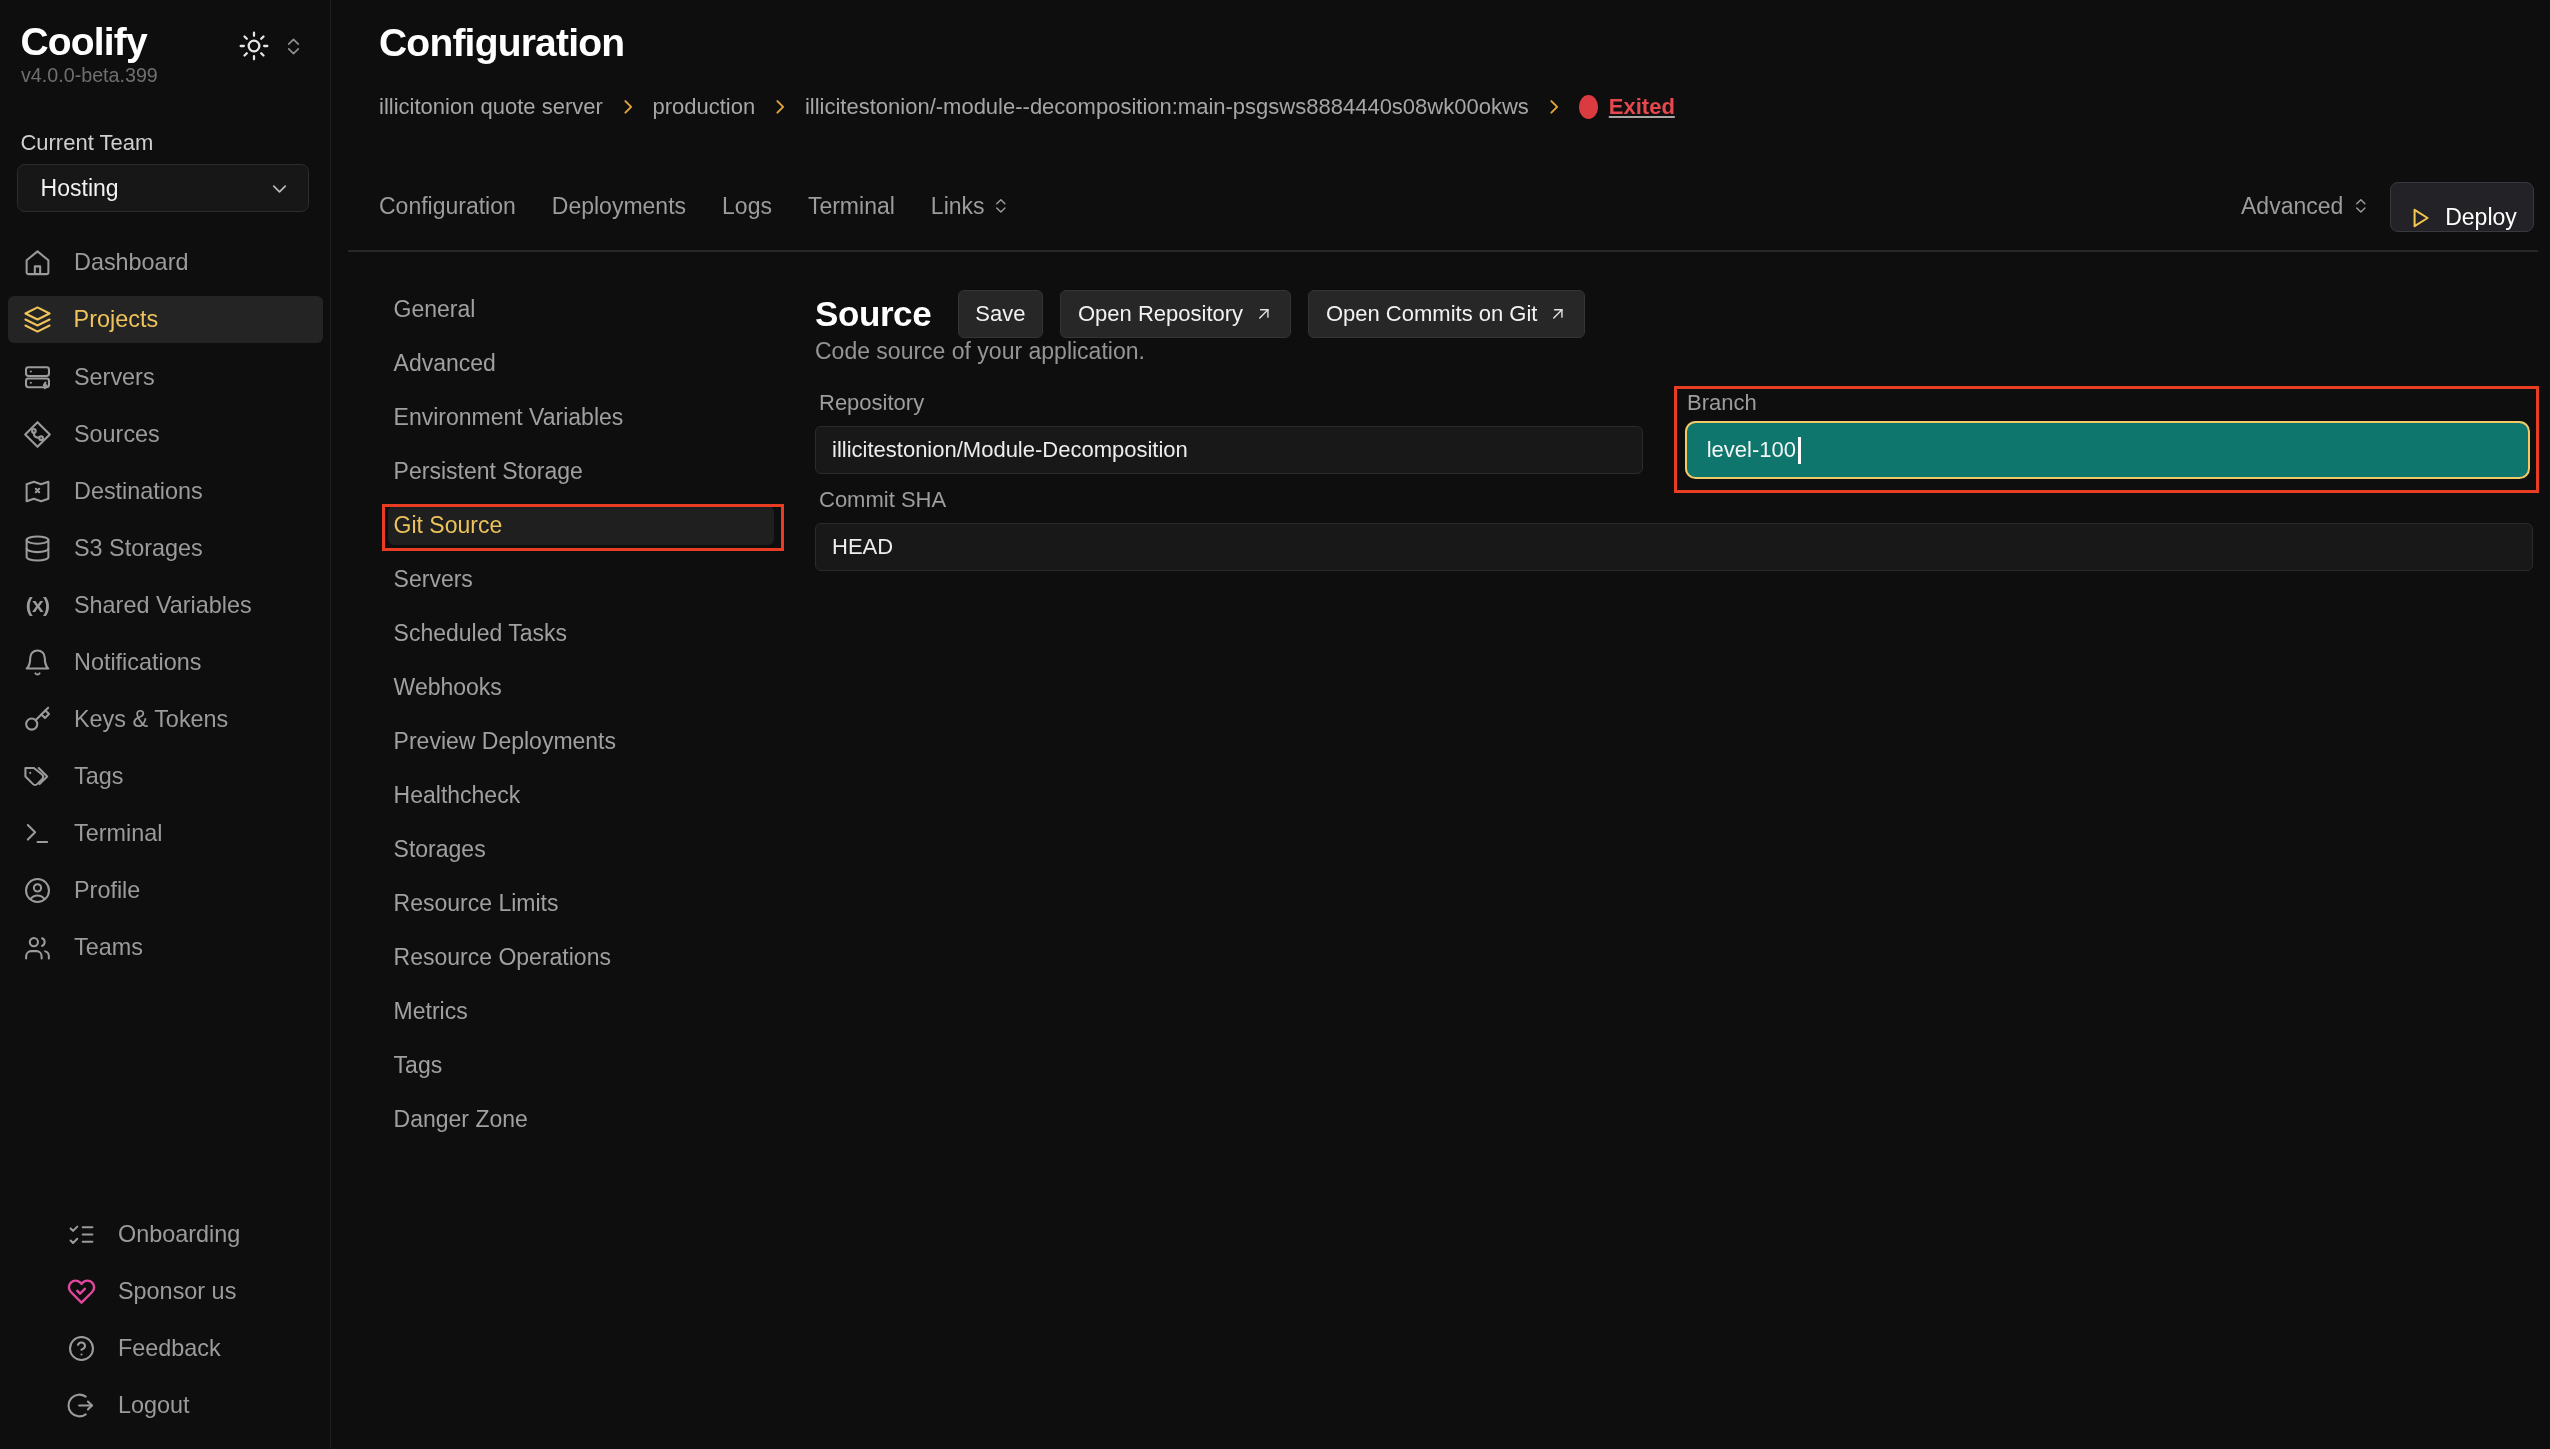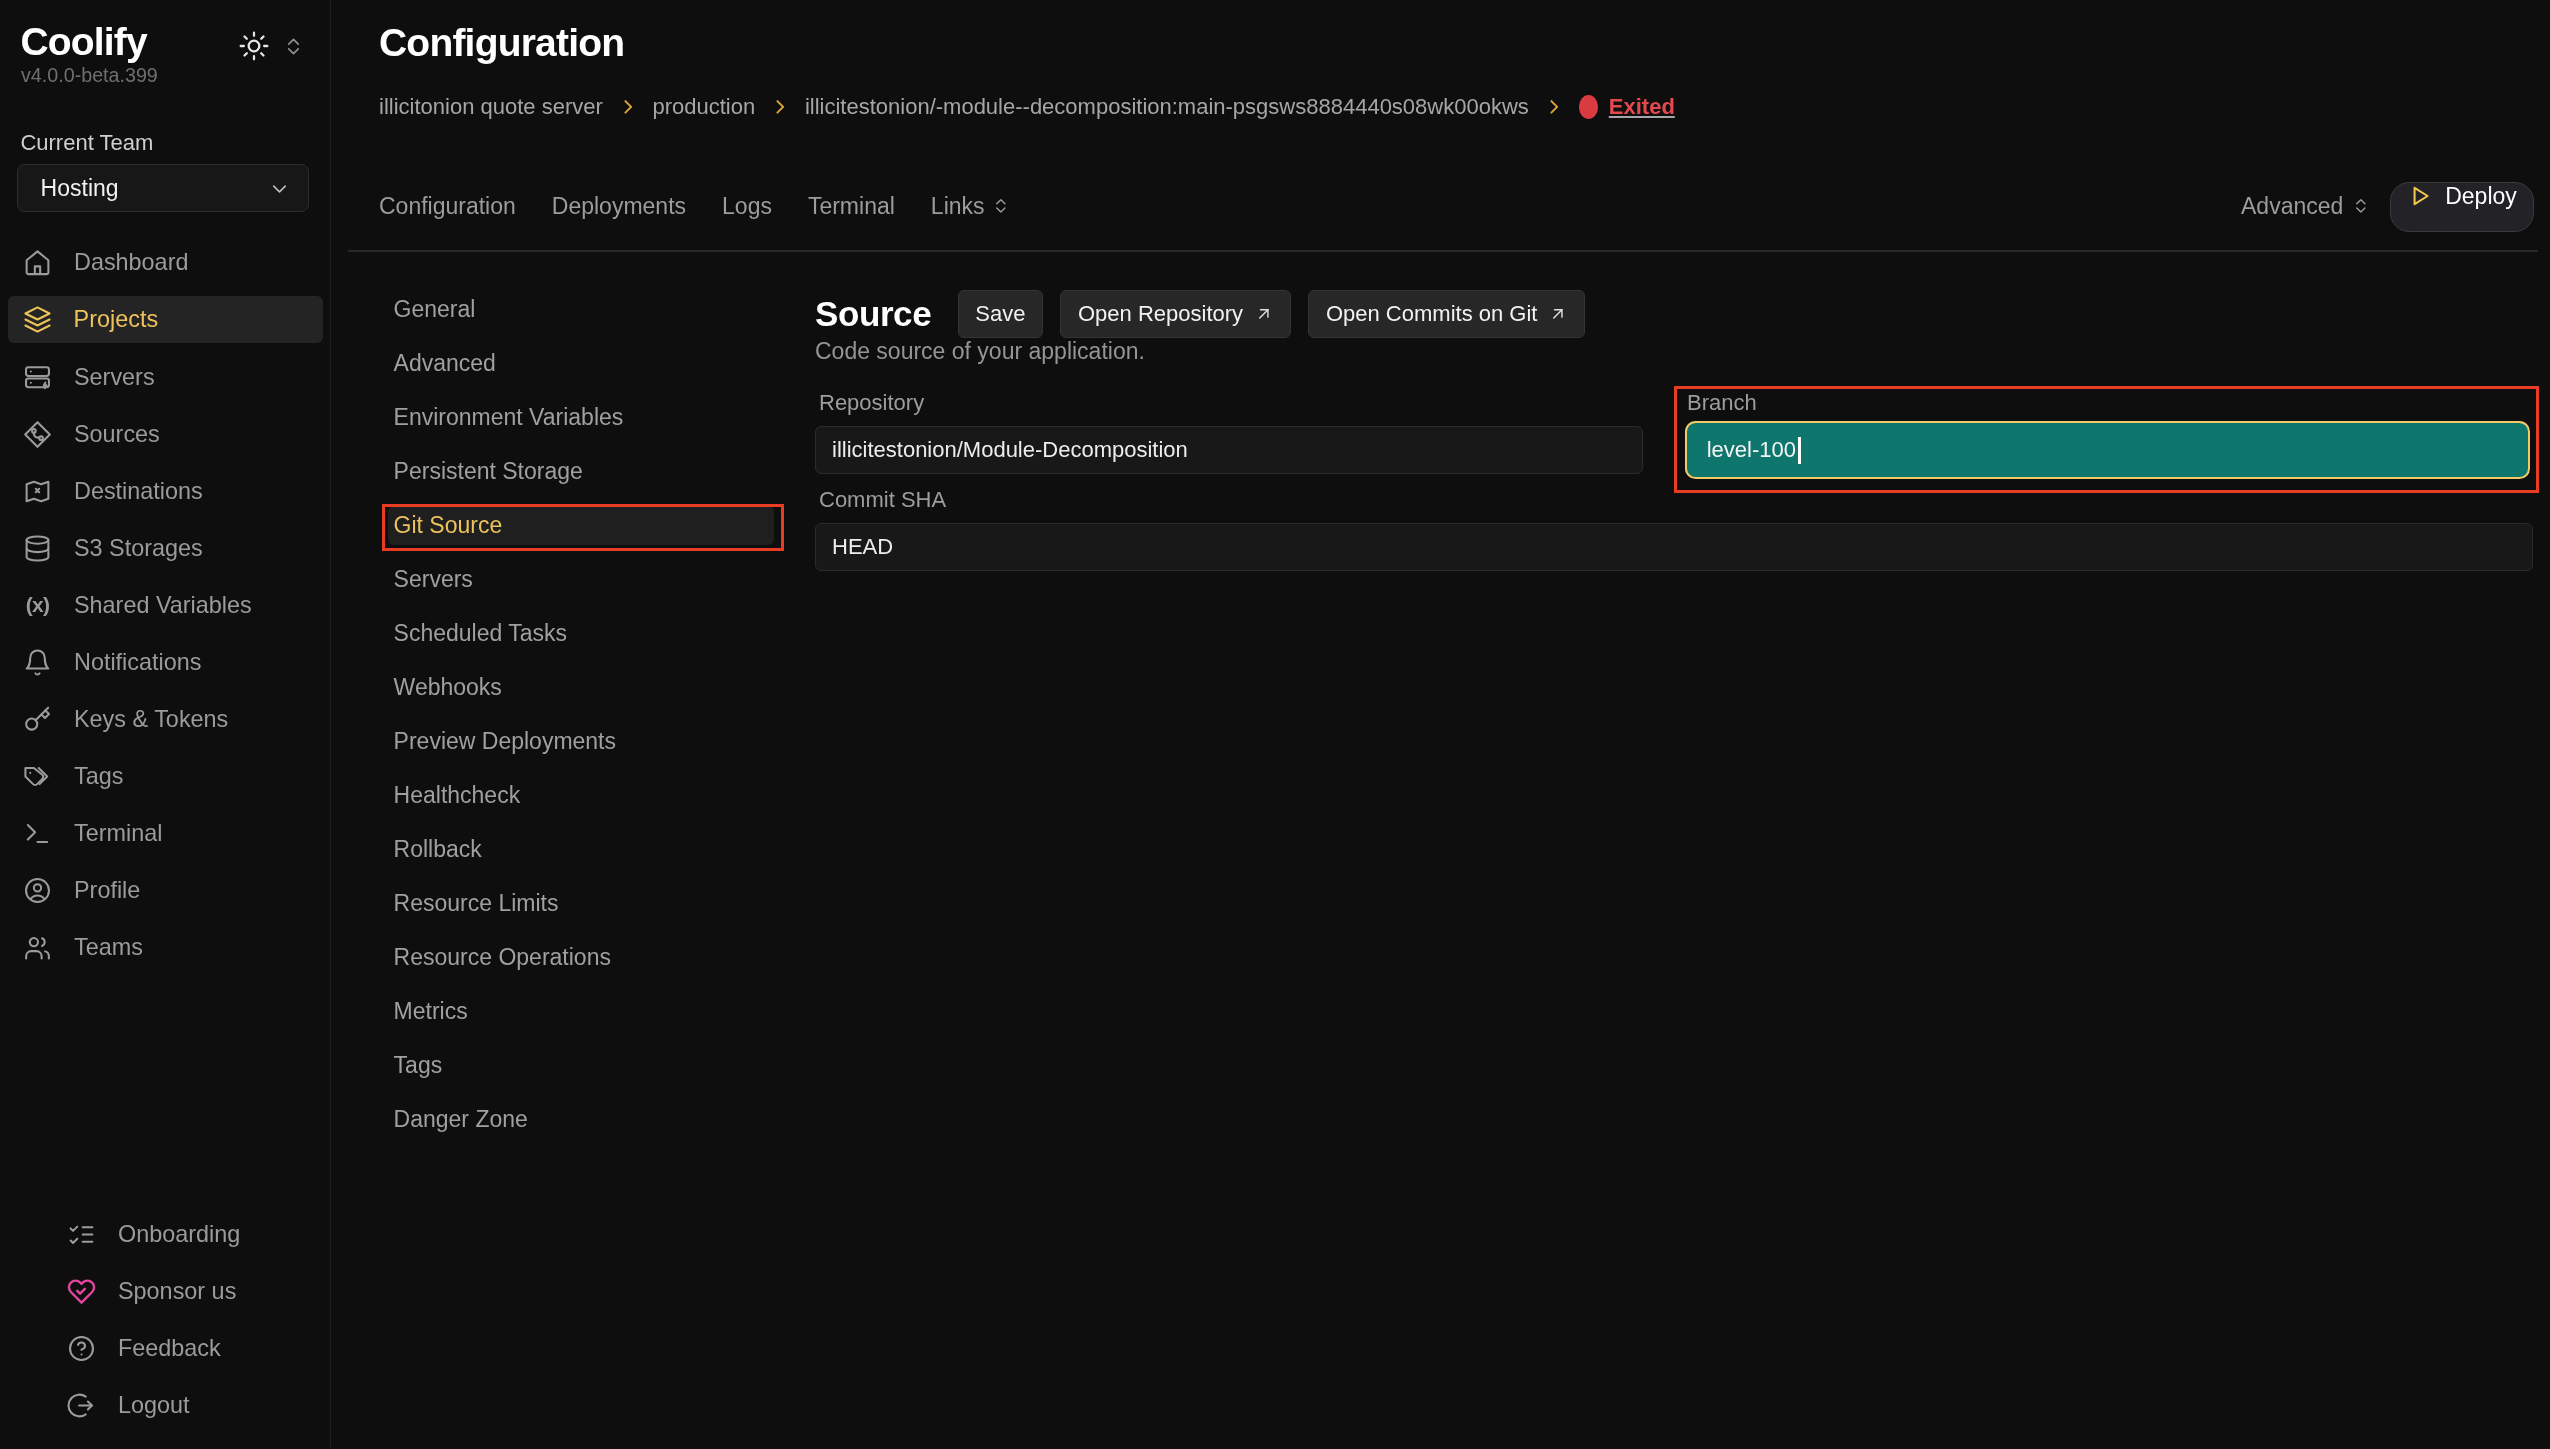--- a/index.html
+++ b/index.html
@@ -50,21 +50,21 @@
   .status-wrap { display:flex; align-items:center; gap:10.6px;text-decoration:underline; }
   .status-dot { width:19.7px; height:24px; border-radius:50%; background:#d93b41; }
   .status-text { color:#e5484d; font-weight:700; font-size:22px; }
 
   .tabs { left:48px; top:185px; height:42px; display:flex; align-items:center; gap:36px;
           font-size:23px; color:#9c9c9c; }
   .tab { cursor:pointer; display:flex; align-items:center; gap:6.8px; }
   .adv { left:1910px; top:185px; height:42px; display:flex; align-items:center; gap:7.6px;
          font-size:23px; color:#9c9c9c; cursor:pointer; }
   .deploy-btn { left:2059px; top:182px; width:144px; height:50px; background:#232327;
-                border:1.5px solid #39393f; border-radius:19px; display:flex; align-items:flex-start;
+                border:1.5px solid #39393f; border-radius:8px; display:flex; align-items:flex-end;
                 justify-content:center; gap:12px; cursor:pointer; }
   .deploy-btn .play { color:#f3c64e; }
   .deploy-btn .lbl { font-size:23px; color:#ffffff; }
   .tab-divider { left:17.4px; right:12px; top:250px; height:2.3px; background:#282828; }
 
   .subnav { left:49px; top:282px; width:407px; }
   .subnav-item { height:54px; display:flex; align-items:center; padding-left:13.6px;
                  font-size:23px; color:#a0a0a0; cursor:pointer; }
   .subnav-item.active { background:#1f1f1f; border-radius:6px; margin:7.6px 0 7.6px 7.6px;
                         height:39px; width:386px; padding-left:6px; color:#ecc25b; }
@@ -442,21 +442,21 @@
     <div class="subnav-item">General</div>
     <div class="subnav-item">Advanced</div>
     <div class="subnav-item">Environment Variables</div>
     <div class="subnav-item">Persistent Storage</div>
     <div class="subnav-item active">Git Source</div>
     <div class="subnav-item">Servers</div>
     <div class="subnav-item">Scheduled Tasks</div>
     <div class="subnav-item">Webhooks</div>
     <div class="subnav-item">Preview Deployments</div>
     <div class="subnav-item">Healthcheck</div>
-    <div class="subnav-item">Rollback</div>
+    <div class="subnav-item">Storages</div>
     <div class="subnav-item">Resource Limits</div>
     <div class="subnav-item">Resource Operations</div>
     <div class="subnav-item">Metrics</div>
     <div class="subnav-item">Tags</div>
     <div class="subnav-item">Danger Zone</div>
   </div>
 
   <div class="abs src-row">
     <span class="src-title">Source</span>
     <span class="btn">Save</span>

